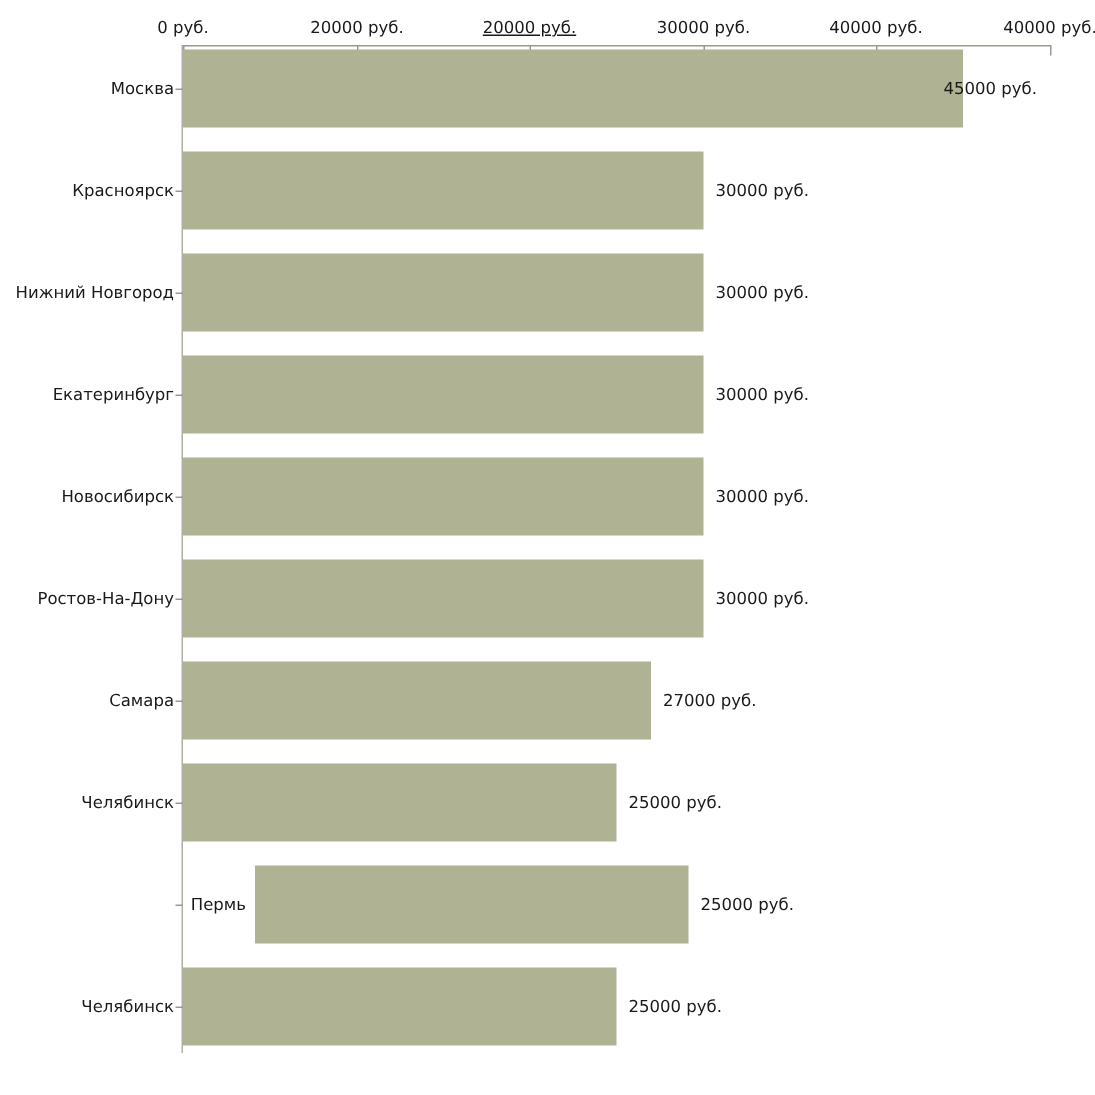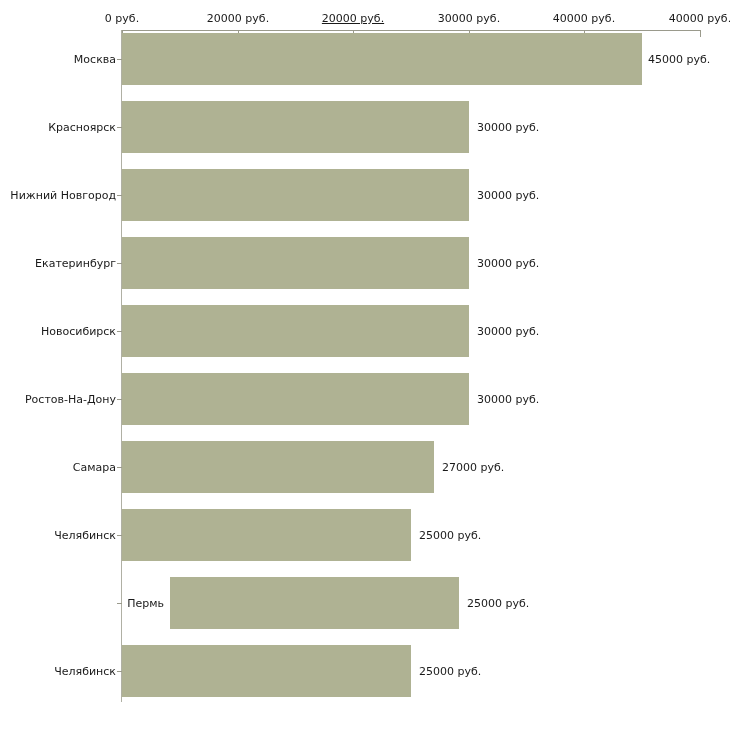--- a/index.html
+++ b/index.html
@@ -117,21 +117,21 @@
       <div class="x-tick-label" style="left: 469px;">30000 руб.</div>
       <div class="x-tick" style="left: 584px;"></div>
       <div class="x-tick-label" style="left: 584px;">40000 руб.</div>
       <div class="x-tick" style="left: 700px;"></div>
       <div class="x-tick-label" style="left: 700px;">40000 руб.</div>
     </div>
   <div id="bars">
       <div class="bar-band" style="top: 33px; height: 52px;">
         <div class="cat-label">Москва</div>
         <div class="bar" style="width: 520px; background: rgb(175, 178, 147);"></div>
-        <div class="val-label" style="left: 648px;">45000 руб.</div>
+        <div class="val-label" style="left: 629px;">45000 руб.</div>
       </div>
       <div class="y-tick" style="top: 59px;"></div>
       <div class="bar-band" style="top: 101px; height: 52px;">
         <div class="cat-label">Красноярск</div>
         <div class="bar" style="width: 347px; background: rgb(175, 178, 147);"></div>
         <div class="val-label" style="left: 477px;">30000 руб.</div>
       </div>
       <div class="y-tick" style="top: 127px;"></div>
       <div class="bar-band" style="top: 169px; height: 52px;">
         <div class="cat-label">Нижний Новгород</div>

